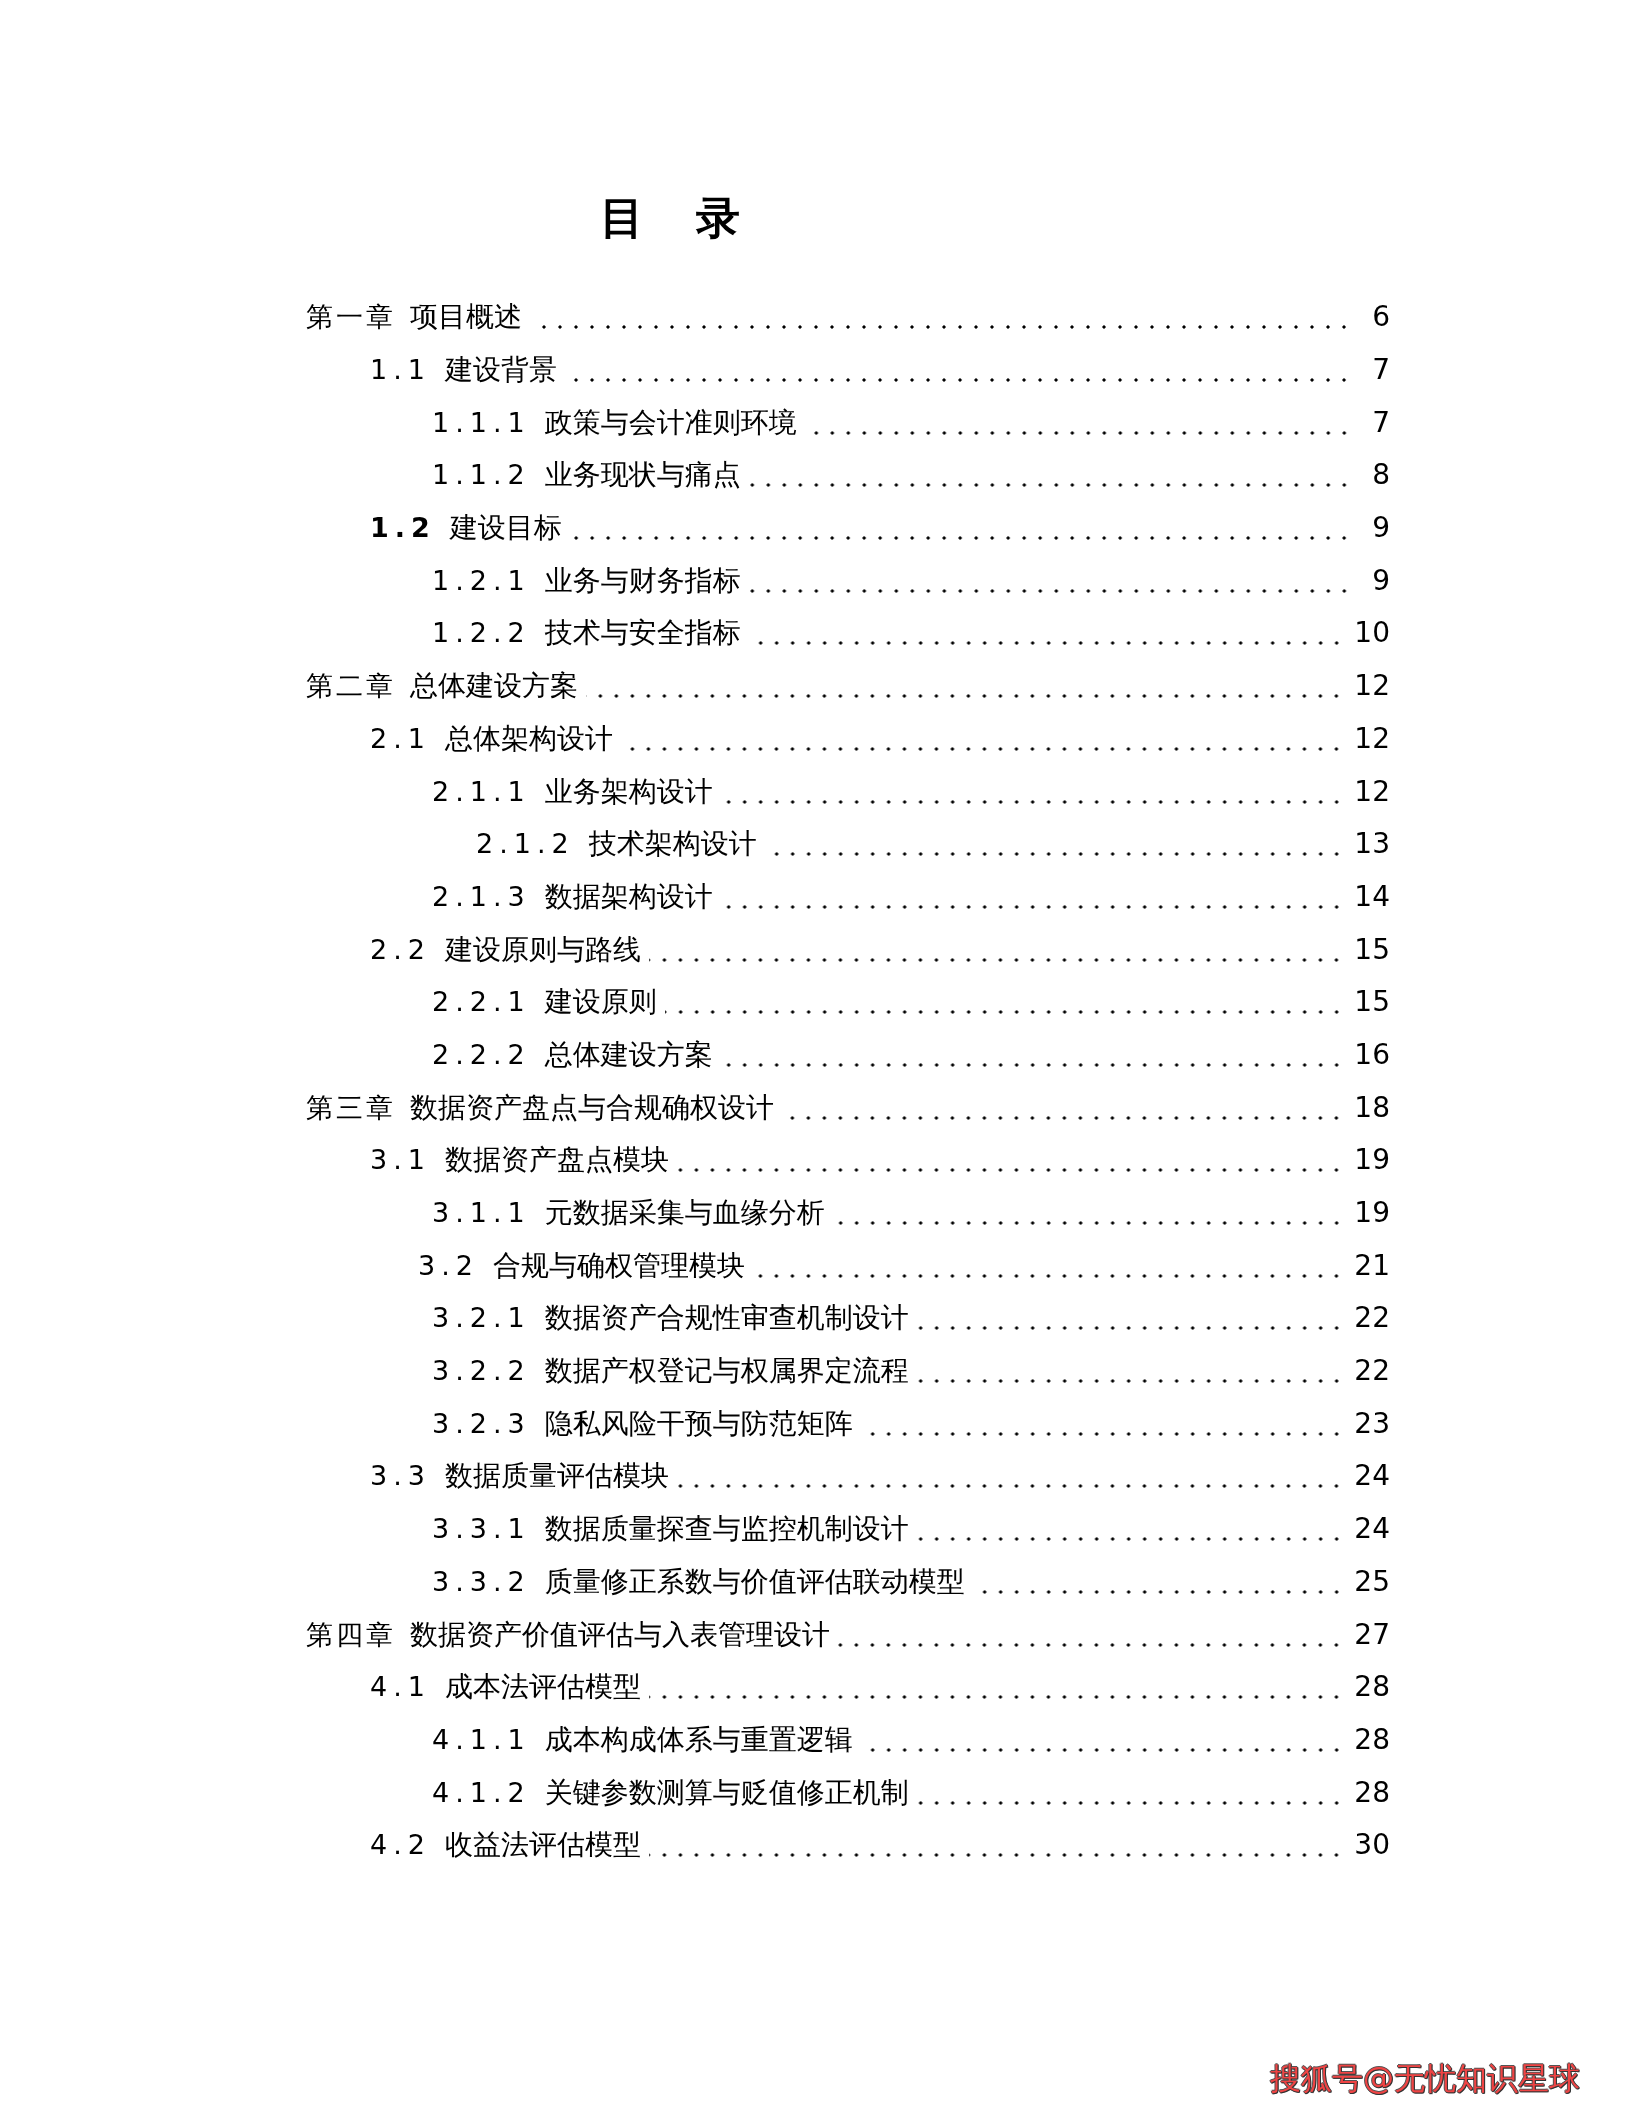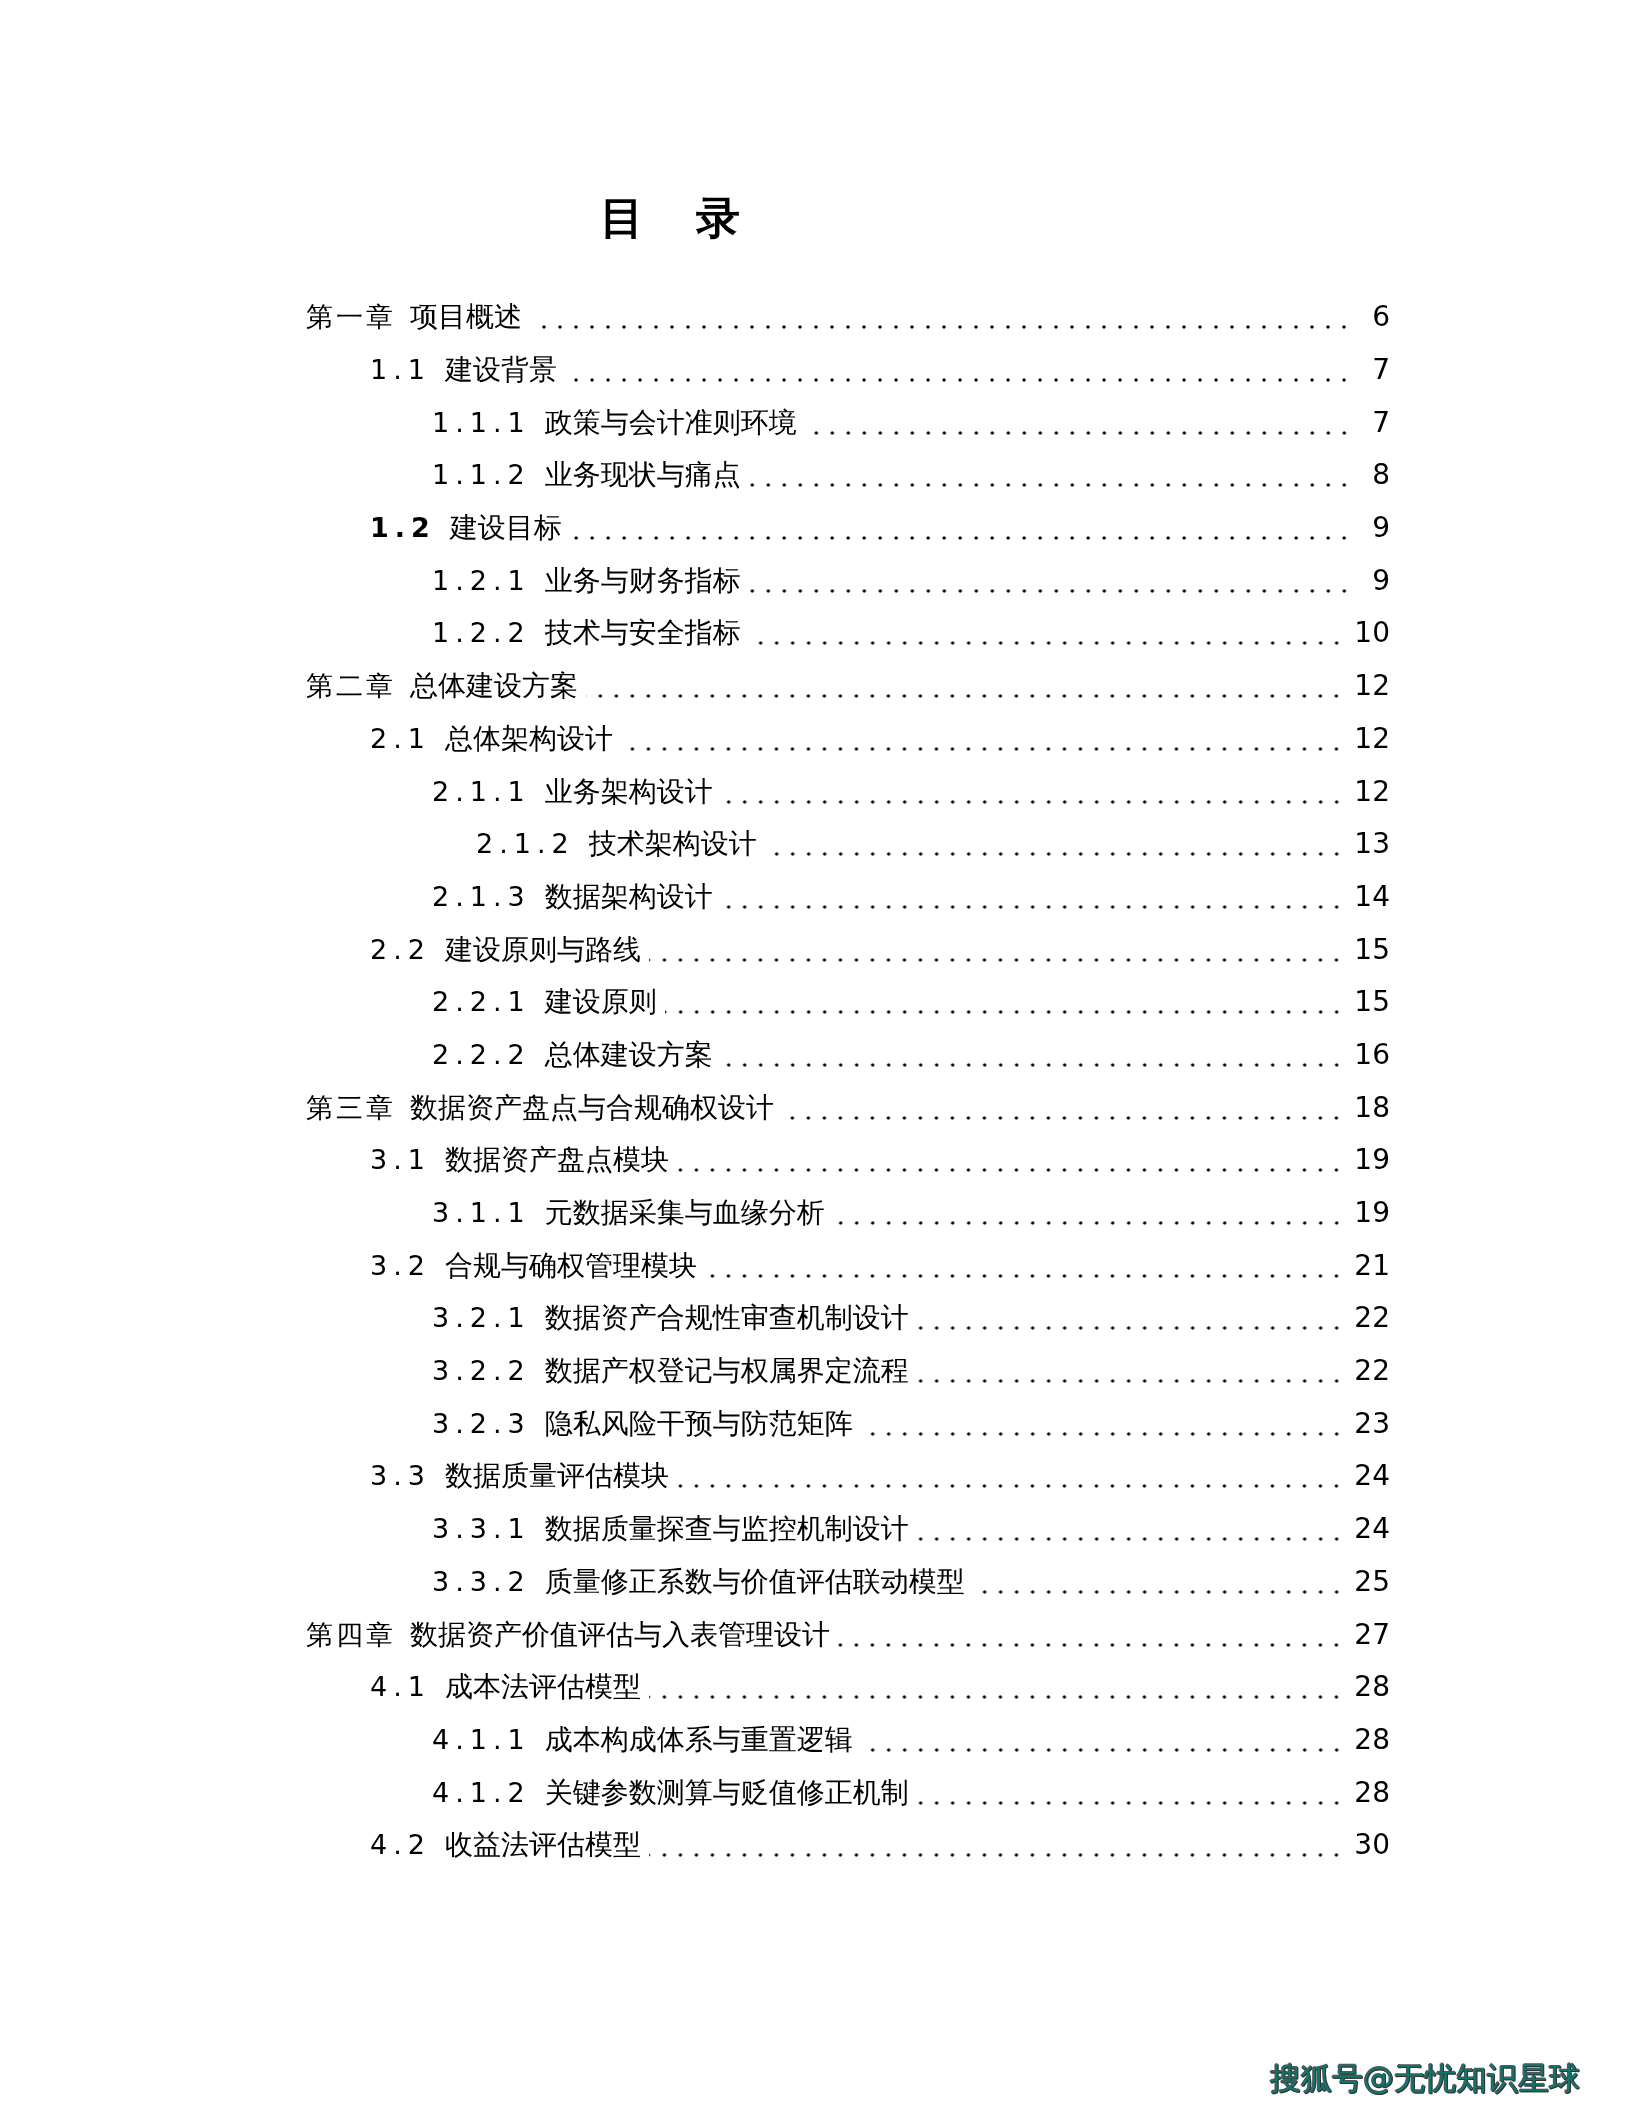--- a/index.html
+++ b/index.html
@@ -12,21 +12,21 @@
          font-size: 28px; line-height: 34px; box-sizing: border-box; padding-right: 242px; }
   .row.l1 { padding-left: 306px; }
   .row.l2 { padding-left: 370px; }
   .row.l3 { padding-left: 432px; }
   .num { white-space: pre; letter-spacing: 3px; margin-right: 14px; font-size: 27px; }
   .label { white-space: nowrap; }
   .leader { flex: 1 1 auto; align-self: center; height: 34px; margin: 0 10px 0 8px;
             background-image: radial-gradient(circle, #000 1.4px, transparent 1.8px);
             background-size: 16px 6px; background-repeat: repeat-x; background-position: right 0 bottom 4px; }
   .page { min-width: 28px; text-align: right; font-size: 28px; }
-  .watermark { position: absolute; left: 1270px; top: 2058px; font-size: 31px; color: #0f766e; white-space: nowrap;
+  .watermark { position: absolute; left: 1270px; top: 2058px; font-size: 31px; color: #ef4444; white-space: nowrap;
                text-shadow: 1px 1px 0 #333, -1px 0 0 #555, 0 -1px 0 #555, 1px 0 0 #333, 0 1px 0 #333; }
 </style>
 </head>
 <body>
 
 <div class="title">目录</div>
 
 <div class="toc">
 
 <div class="row l1">
@@ -131,21 +131,21 @@
     <span class="leader"></span>
     <span class="page">19</span>
   </div>
     <div class="row l3">
     <span class="num" style="letter-spacing: 6px;">3.1.1</span>
     <span class="label">元数据采集与血缘分析</span>
     <span class="leader"></span>
     <span class="page">19</span>
   </div>
     <div class="row l2">
-    <span class="num" style="letter-spacing: 6px;">3.2</span>
+    <span class="num" style="letter-spacing: 6px; margin-left: 48px;">3.2</span>
     <span class="label">合规与确权管理模块</span>
     <span class="leader"></span>
     <span class="page">21</span>
   </div>
     <div class="row l3">
     <span class="num" style="letter-spacing: 6px;">3.2.1</span>
     <span class="label">数据资产合规性审查机制设计</span>
     <span class="leader"></span>
     <span class="page">22</span>
   </div>

